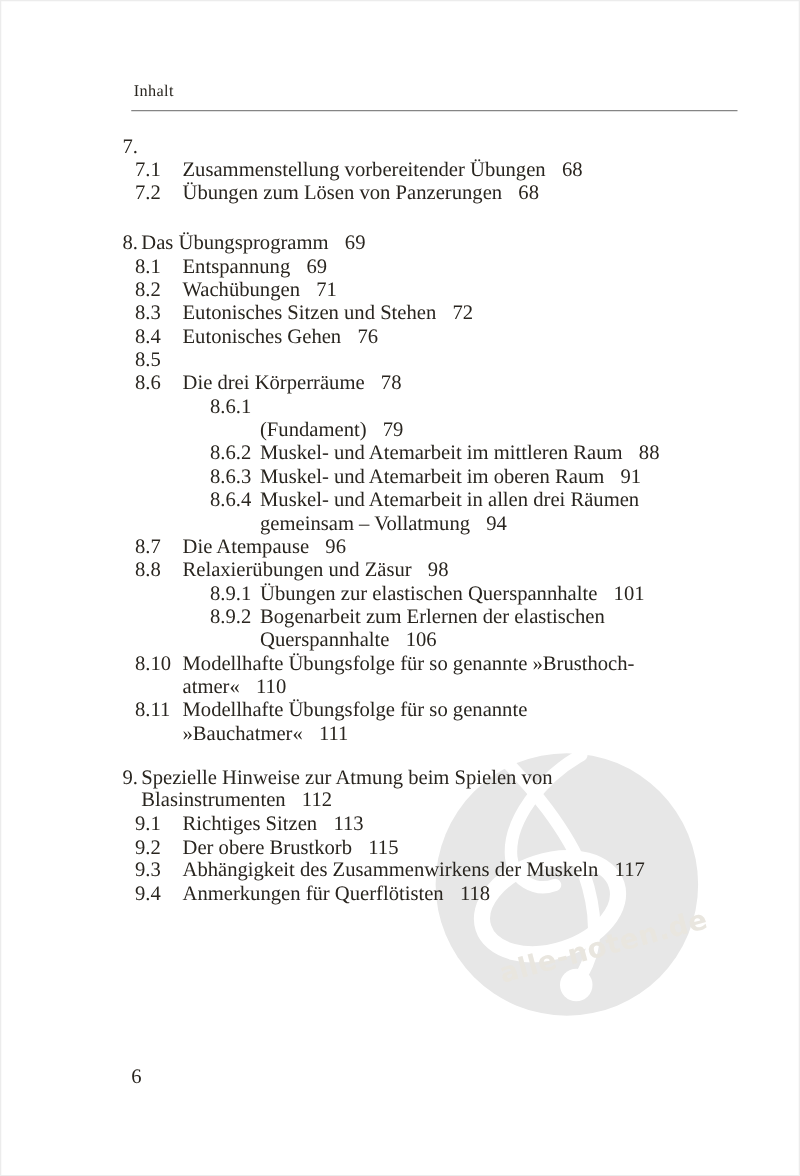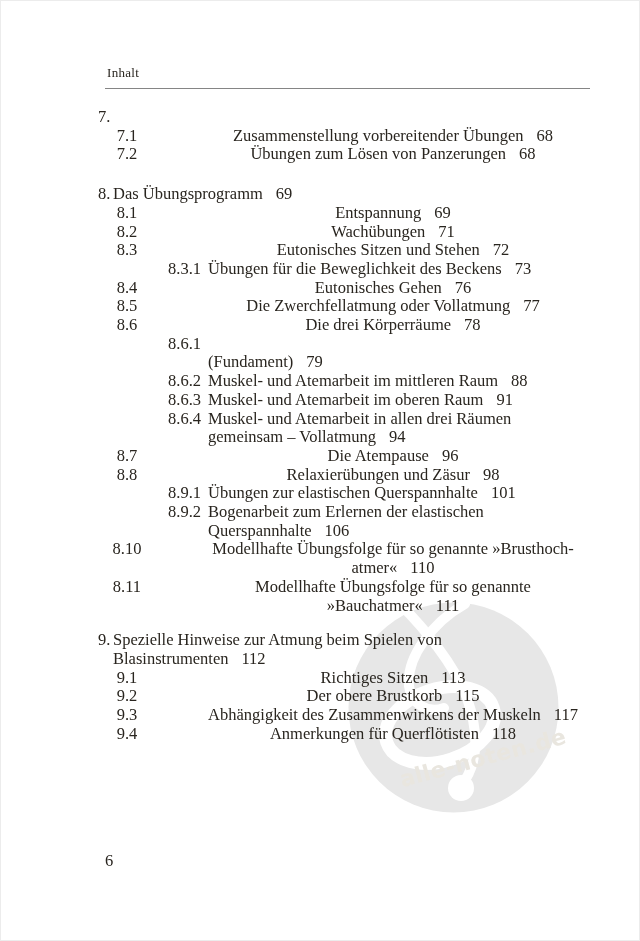--- a/index.html
+++ b/index.html
@@ -27,21 +27,21 @@
   }
   
   .toc {
     position:absolute; left:0; top:108px; width:640px; z-index:1;
     font-size:16.5px; line-height:18.7px;
   }
   .toc-section + .toc-section { margin-top:21px; }
   .toc-section:nth-child(3) { margin-top:16px; }
   .row { display:flex; }
   .lvl1 { padding-left:98px;  } .lvl1 > .num { width:15px; }
-  .lvl2 { padding-left:108px;text-align:center; } .lvl2 > .num { width:38px; }
+  .lvl2 { padding-left:108px; } .lvl2 > .num { width:38px; }
   .lvl3 { padding-left:168px; } .lvl3 > .num { width:40px; }
   .num { flex:none; }
   .txt { flex:1 1 auto; }
   .pg  { margin-left:13px; }
   
   .page-number { position:absolute; left:105px; top:851px; font-size:16.5px; z-index:1; }
 </style>
 </head>
 <body>
 
@@ -89,31 +89,26 @@
           <span class="txt"><span>Entspannung</span><span class="pg">69</span></span>
         </div>
         <div class="row lvl2">
           <span class="num">8.2</span>
           <span class="txt"><span>Wachübungen</span><span class="pg">71</span></span>
         </div>
         <div class="row lvl2">
           <span class="num">8.3</span>
           <span class="txt"><span>Eutonisches Sitzen und Stehen</span><span class="pg">72</span></span>
         </div>
-        <div class="row lvl3">
-          <span class="num">8.3.1</span>
-          <span class="txt"><span>Übungen für die Beweglichkeit des Beckens</span><span class="pg">73</span></span>
-        </div>
         <div class="row lvl2">
           <span class="num">8.4</span>
           <span class="txt"><span>Eutonisches Gehen</span><span class="pg">76</span></span>
         </div>
         <div class="row lvl2">
           <span class="num">8.5</span>
-          <span class="txt"><span>Die Zwerchfellatmung oder Vollatmung</span><span class="pg">77</span></span>
         </div>
         <div class="row lvl2">
           <span class="num">8.6</span>
           <span class="txt"><span>Die drei Körperräume</span><span class="pg">78</span></span>
         </div>
         <div class="row lvl3">
           <span class="num">8.6.1</span>
           <span class="txt"><br><span>(Fundament)</span><span class="pg">79</span></span>
         </div>
         <div class="row lvl3">

